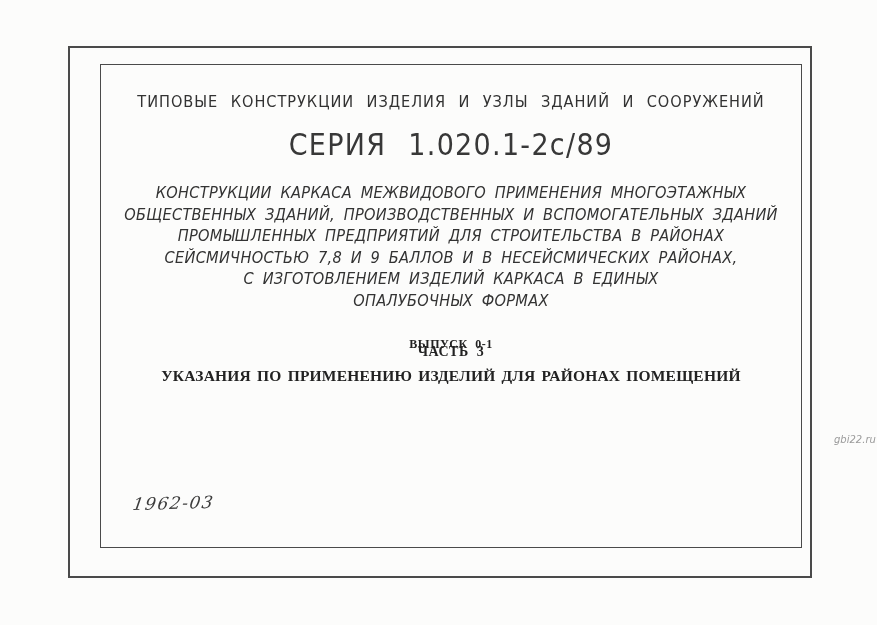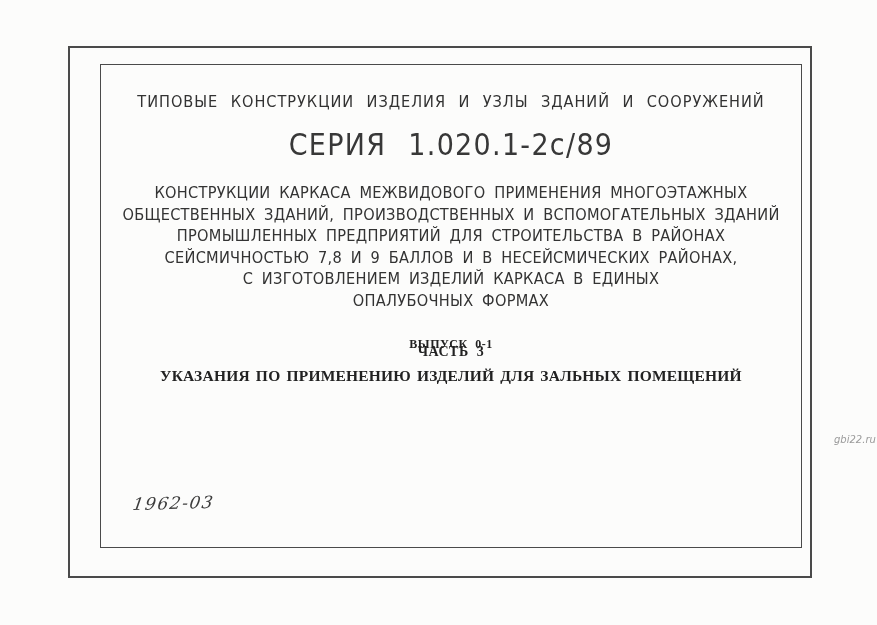--- a/index.html
+++ b/index.html
@@ -72,20 +72,21 @@
     position: absolute;
     left: 0;
     right: 0;
     top: 119px;
     text-align: center;
     font-size: 15.5px;
     line-height: 21.5px;
     letter-spacing: 0.3px;
     word-spacing: 4px;
     color: #333333;
+    font-style: italic;
   }
   .description .desc-line {
     display: block;
     transform: scaleX(0.94);
     white-space: nowrap;
   }
   
   .serif {
     font-family: "Liberation Serif", "DejaVu Serif", serif;
     font-weight: bold;
@@ -153,21 +154,21 @@
       <span class="desc-line">ПРОМЫШЛЕННЫХ ПРЕДПРИЯТИЙ ДЛЯ СТРОИТЕЛЬСТВА В РАЙОНАХ</span>
       <span class="desc-line">СЕЙСМИЧНОСТЬЮ 7,8 И 9 БАЛЛОВ И В НЕСЕЙСМИЧЕСКИХ РАЙОНАХ,</span>
       <span class="desc-line">С ИЗГОТОВЛЕНИЕМ ИЗДЕЛИЙ КАРКАСА В ЕДИНЫХ</span>
       <span class="desc-line">ОПАЛУБОЧНЫХ ФОРМАХ</span>
     </div>
 
     <div class="centered-line serif issue-line">ВЫПУСК 0-1</div>
 
     <div class="centered-line serif part-line">ЧАСТЬ 3</div>
 
-    <div class="centered-line serif application-line">УКАЗАНИЯ ПО ПРИМЕНЕНИЮ ИЗДЕЛИЙ ДЛЯ ЗАЛЬНЫХ ПОМЕЩЕНИЙ</div>
+    <div class="centered-line serif application-line">УКАЗАНИЯ ПО ПРИМЕНЕНИЮ ИЗДЕЛИЙ ДЛЯ РАЙОНАХ ПОМЕЩЕНИЙ</div>
 
   </div>
 
   <div class="handwritten">1962-03</div>
 
   <div class="watermark">gbi22.ru</div>
 
 </div>
 
 </body></html>

